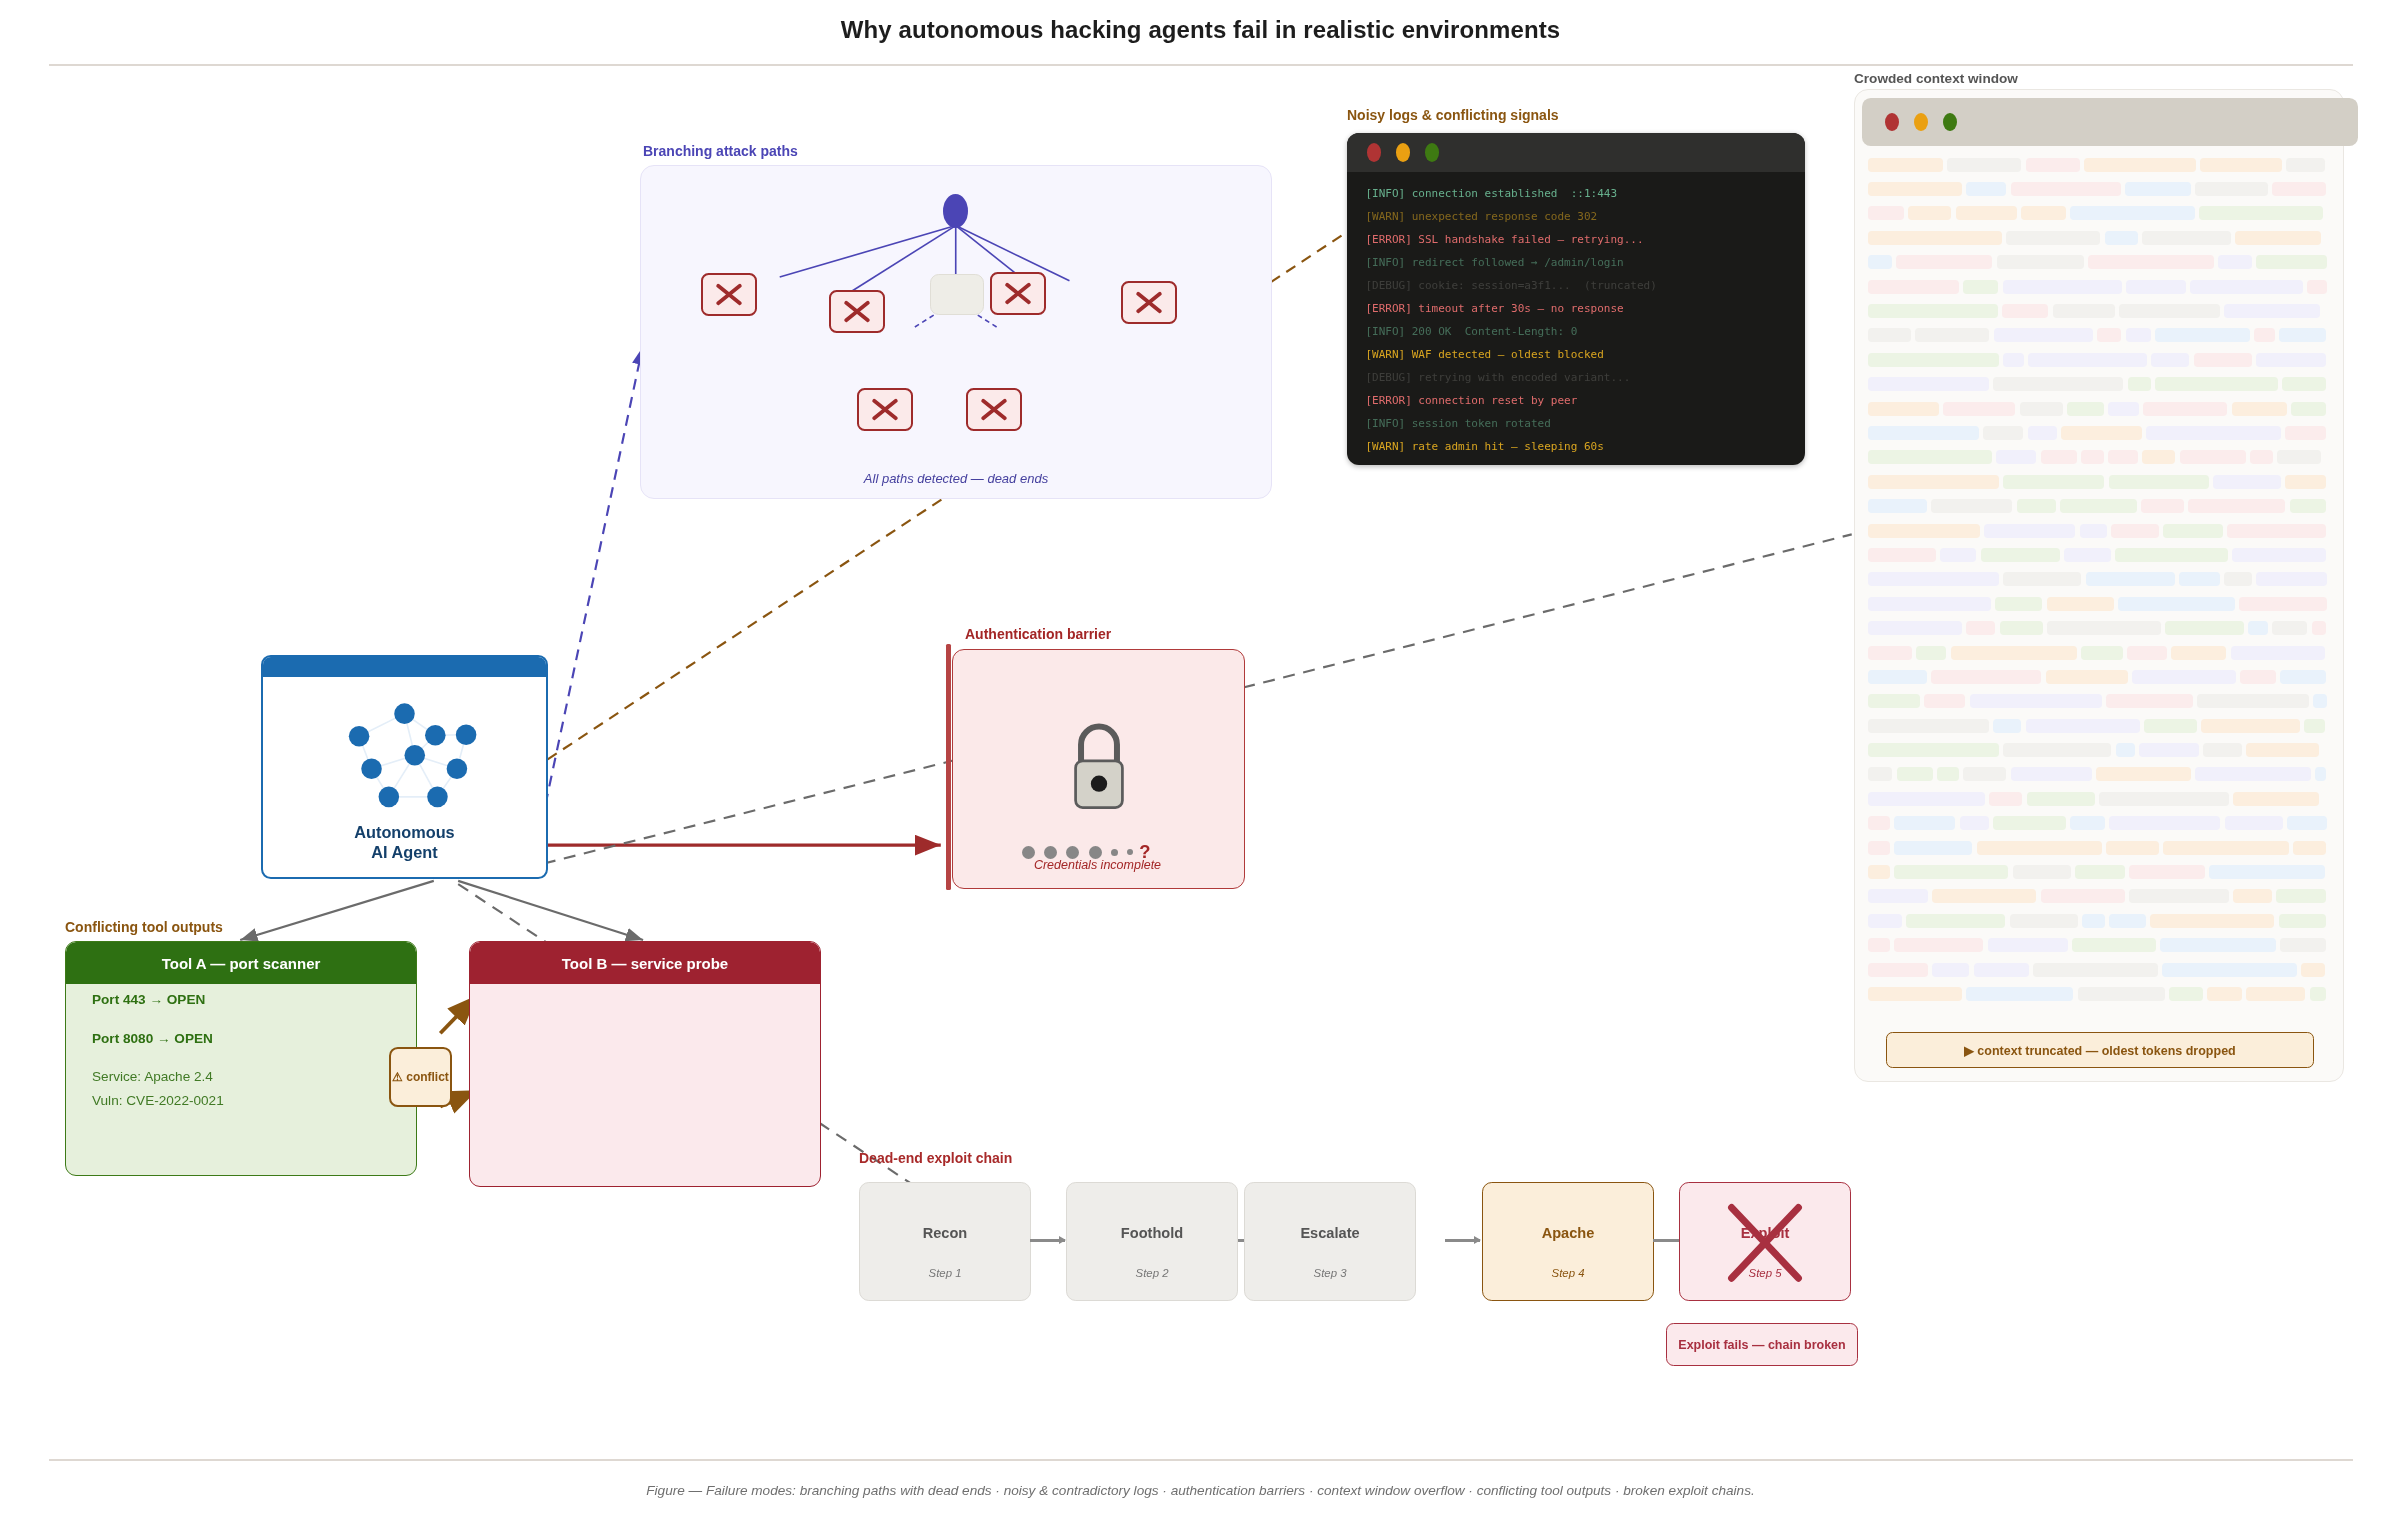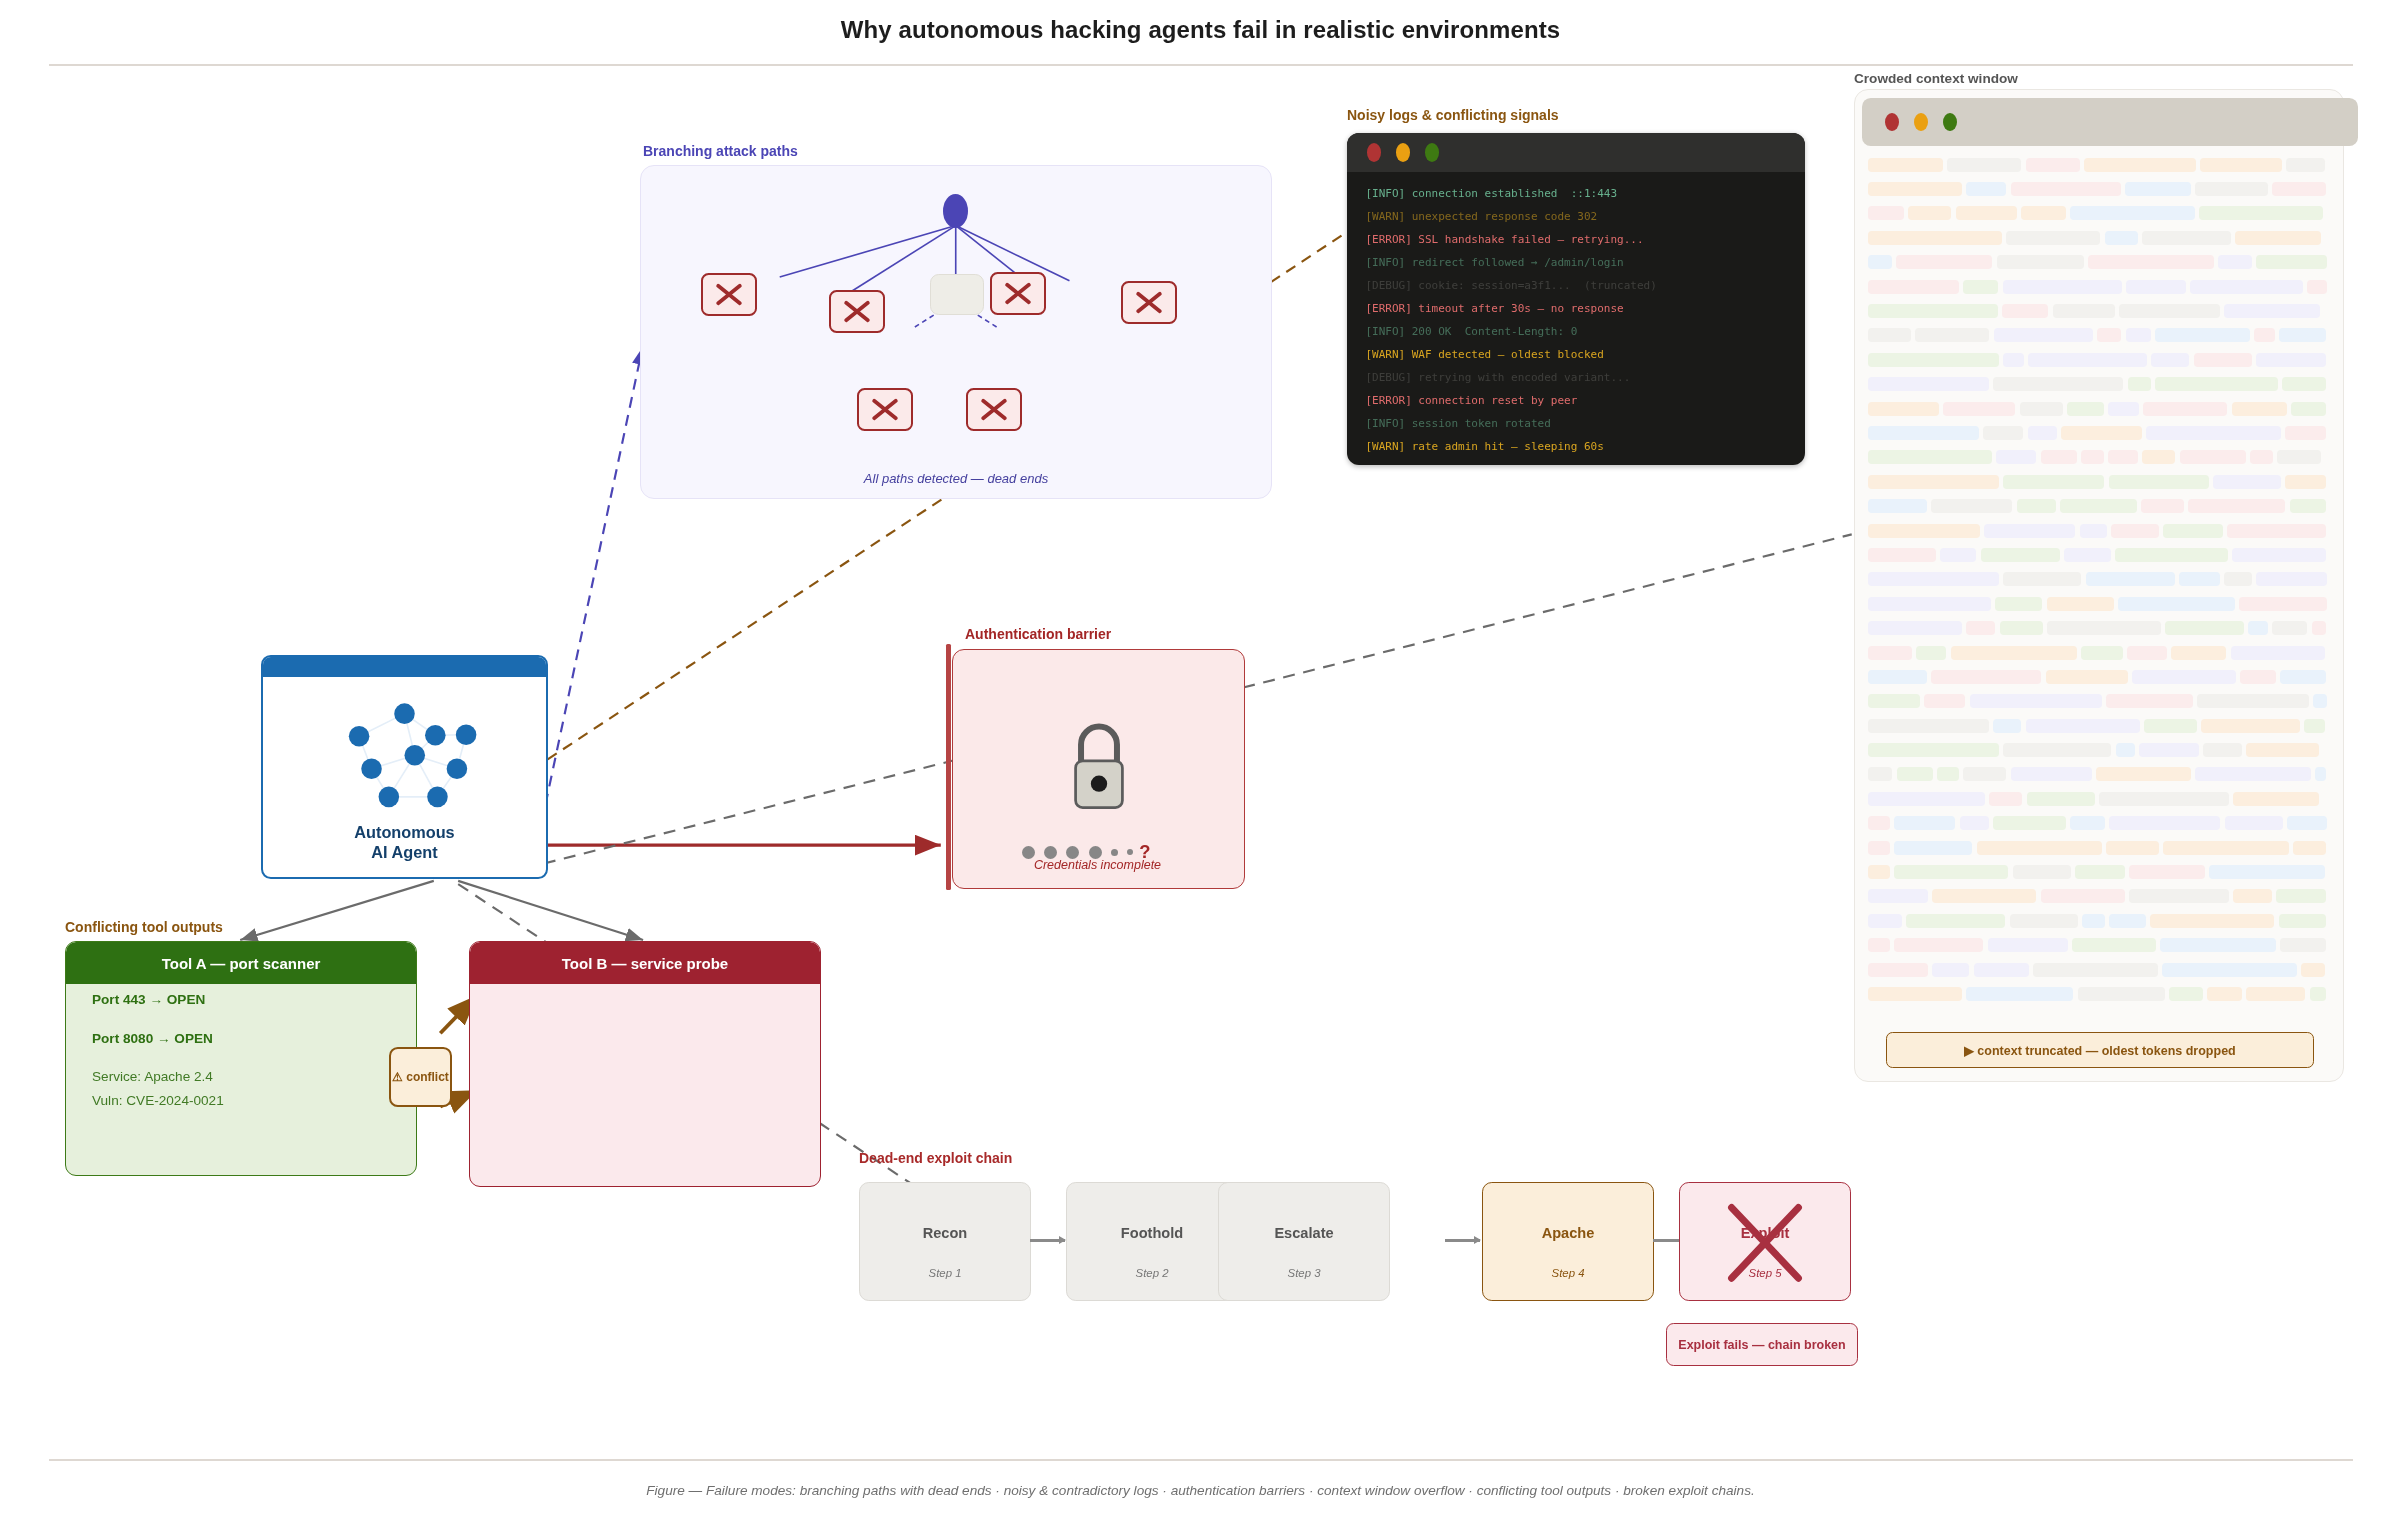--- a/index.html
+++ b/index.html
@@ -646,21 +646,21 @@
   <div id="ctx-trunc">▶ context truncated — oldest tokens dropped</div>
 
   <div class="sec-label" style="left:65px;top:919px;color:#8a5510;">Conflicting tool outputs</div>
 
   <div class="tool-card" id="toolA">
     <div class="tool-hdr">Tool A  —  port scanner</div>
     <div class="tool-body">
         <div class="row big">Port 443  →  OPEN</div>
         <div class="row big">Port 8080 →  OPEN</div>
         <div class="row sm">Service: Apache 2.4</div>
-        <div class="row sm">Vuln: CVE-2024-0021</div>
+        <div class="row sm">Vuln: CVE-2022-0021</div>
       </div>
   </div>
 
   <div class="tool-card" id="toolB">
     <div class="tool-hdr">Tool B  —  service probe</div>
   </div>
 
   <div id="conflict-badge">⚠ conflict</div>
 
   <div class="sec-label" style="left:859px;top:1150px;color:#a82a2a;">Dead-end exploit chain</div>
@@ -673,21 +673,21 @@
       <div style="position: absolute; top: 1239px; left: 1030px; width: 35px; height: 2.7px; background: rgb(138, 138, 138);">
         <div style="position: absolute; right: -1.1px; top: -3.3px; width: 0px; height: 0px; border-left: 7px solid rgb(138, 138, 138); border-top: 4.3px solid transparent; border-bottom: 4.3px solid transparent;"></div>
       </div>
       <div class="chain-step" style="left: 1066px;">
         <div class="name">Foothold</div>
         <div class="step">Step 2</div>
       </div>
       <div style="position: absolute; top: 1239px; left: 1238px; width: 35px; height: 2.7px; background: rgb(138, 138, 138);">
         <div style="position: absolute; right: -1.1px; top: -3.3px; width: 0px; height: 0px; border-left: 7px solid rgb(138, 138, 138); border-top: 4.3px solid transparent; border-bottom: 4.3px solid transparent;"></div>
       </div>
-      <div class="chain-step" style="left: 1218px;">
+      <div class="chain-step" style="left: 1244px;">
         <div class="name">Escalate</div>
         <div class="step">Step 3</div>
       </div>
       <div style="position: absolute; top: 1239px; left: 1445px; width: 35px; height: 2.7px; background: rgb(138, 138, 138);">
         <div style="position: absolute; right: -1.1px; top: -3.3px; width: 0px; height: 0px; border-left: 7px solid rgb(138, 138, 138); border-top: 4.3px solid transparent; border-bottom: 4.3px solid transparent;"></div>
       </div>
       <div class="chain-step warn" style="left: 1482px;">
         <div class="name">Apache</div>
         <div class="step">Step 4</div>
       </div>

